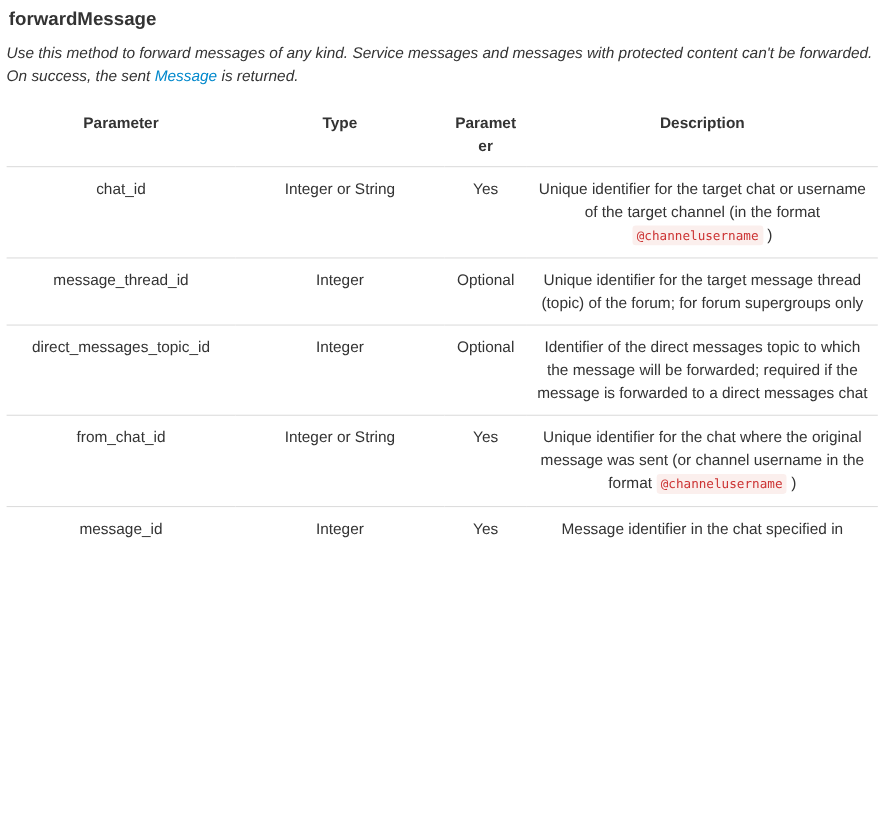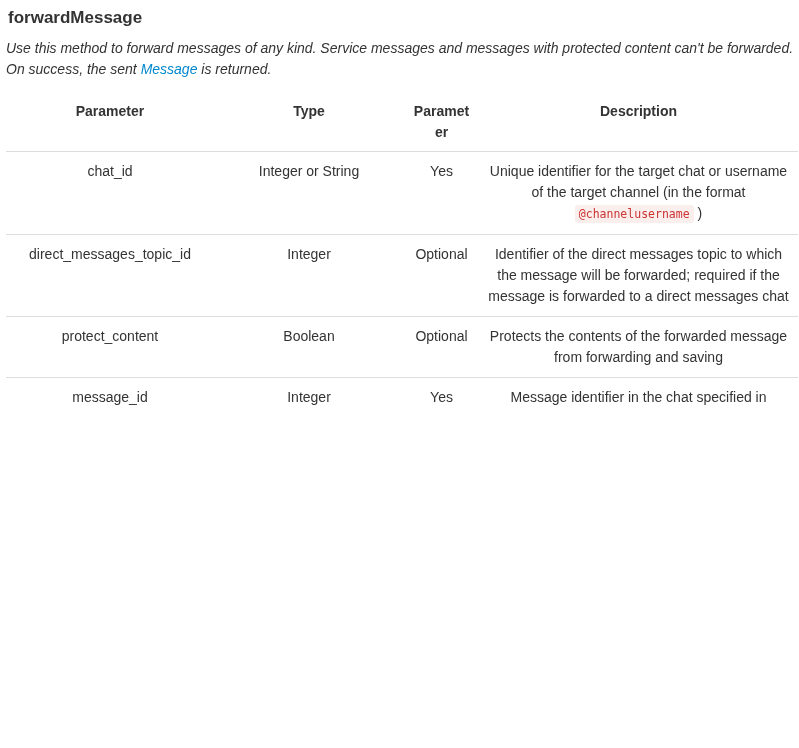--- a/index.html
+++ b/index.html
@@ -89,30 +89,36 @@
         </tr>
     </thead>
     <tbody>
         <tr>
           <td>chat_id</td>
           <td>Integer or String</td>
           <td class="required-col">Yes</td>
           <td class="desc-col">Unique identifier for the target chat or username of the target channel (in the format <code>@channelusername</code> )</td>
         </tr>
         <tr>
+          <td>message_thread_id</td>
+          <td>Integer</td>
+          <td class="required-col">Optional</td>
+          <td class="desc-col">Unique identifier for the target message thread (topic) of the forum; for forum supergroups only</td>
+        </tr>
+        <tr>
           <td>direct_messages_topic_id</td>
           <td>Integer</td>
           <td class="required-col">Optional</td>
           <td class="desc-col">Identifier of the direct messages topic to which the message will be forwarded; required if the message is forwarded to a direct messages chat</td>
         </tr>
         <tr>
-          <td>protect_content</td>
-          <td>Boolean</td>
-          <td class="required-col">Optional</td>
-          <td class="desc-col">Protects the contents of the forwarded message from forwarding and saving</td>
+          <td>from_chat_id</td>
+          <td>Integer or String</td>
+          <td class="required-col">Yes</td>
+          <td class="desc-col">Unique identifier for the chat where the original message was sent (or channel username in the format <code>@channelusername</code> )</td>
         </tr>
         <tr>
           <td>message_id</td>
           <td>Integer</td>
           <td class="required-col">Yes</td>
           <td class="desc-col">Message identifier in the chat specified in </td>
         </tr>
       </tbody>
   </table>
 </div>

